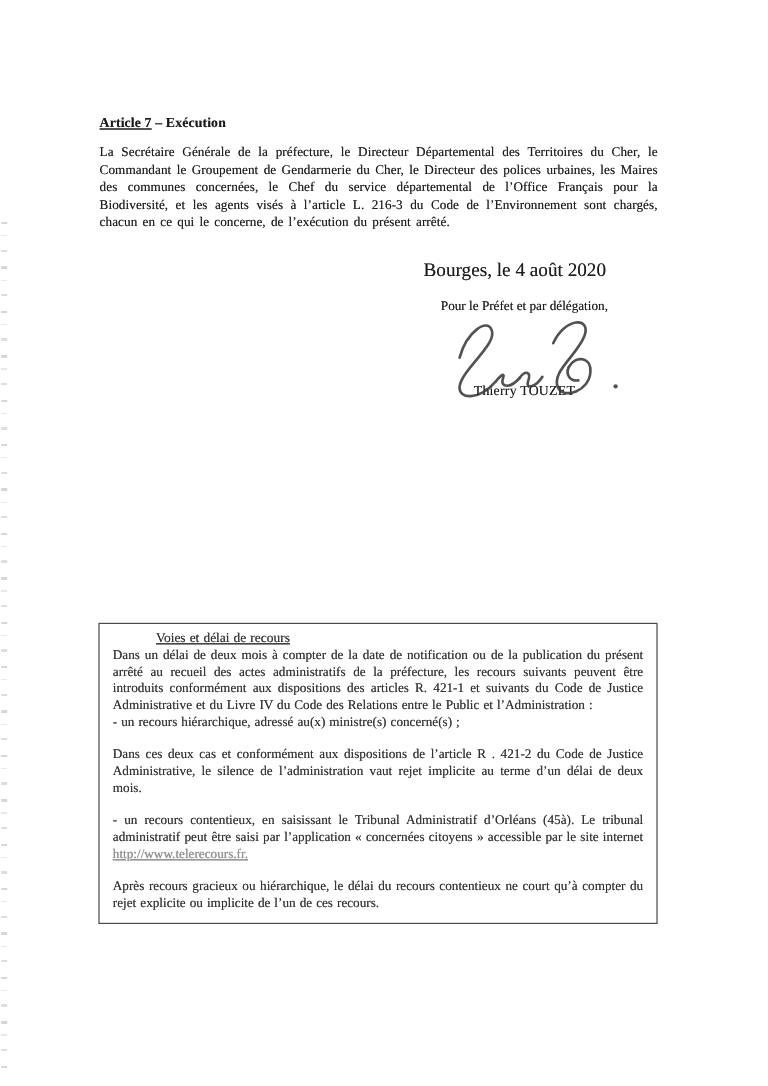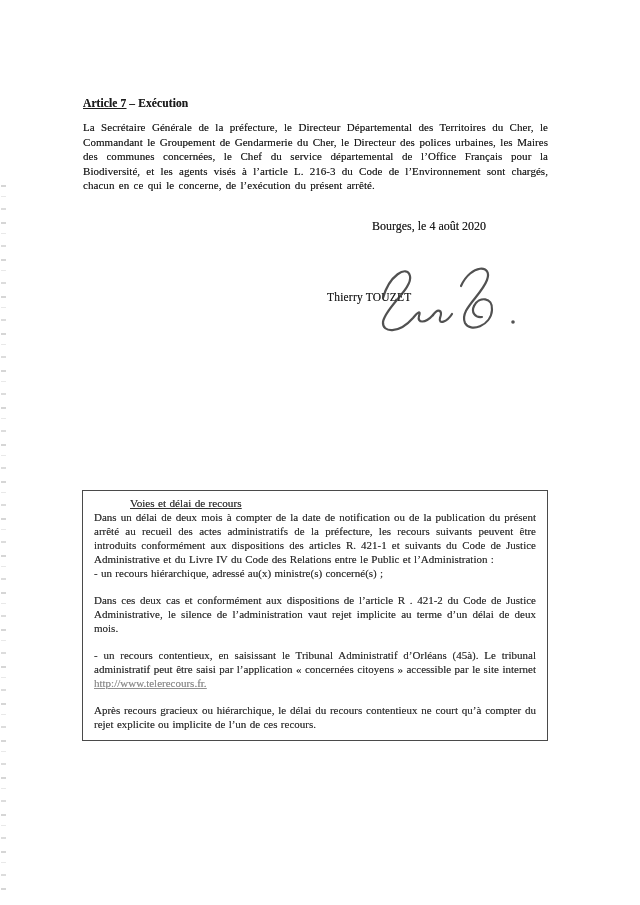--- a/index.html
+++ b/index.html
@@ -28,28 +28,28 @@
     font-weight:bold;font-size:11.5px;line-height:15px;margin:0 0 9px 0;
     letter-spacing:.1px;
   }
   .article-heading .u{text-decoration:underline;}
   .exec-para{
     margin:0;font-size:11px;line-height:14.6px;text-align:justify;
     word-spacing:1.5px;letter-spacing:.05px;
   }
   .dateline{
     width:220px;margin:26px 0 0 236px;text-align:center;
-    font-size:12px;line-height:14px;
+    font-size:16px;line-height:14px;
   }
   .sig-lines{
     width:220px;margin:15px 0 0 244px;text-align:center;
     font-size:11px;line-height:14px;
   }
   .signatory{
-    width:220px;margin:57px 0 0 244px;text-align:left;
+    width:220px;margin:57px 0 0 244px;text-align:center;
     font-size:11.5px;line-height:14px;letter-spacing:.2px;
   }
   .signature-svg{
     position:absolute;left:355px;top:262px;width:190px;height:80px;
   }
   .recours-box{
     box-sizing:border-box;
     margin:186px 0 0 -1px;width:466px;
     border:1px solid #4a4a4a;
     padding:5px 11px 9px 11px;
@@ -77,20 +77,21 @@
 
   <div class="content">
 
     <h3 class="article-heading"><span class="u">Article 7</span><span> – Exécution</span></h3>
 
     <p class="exec-para">La Secrétaire Générale de la préfecture, le Directeur Départemental des Territoires du Cher, le Commandant le Groupement de Gendarmerie du Cher, le Directeur des polices urbaines, les Maires des communes concernées, le Chef du service départemental de l’Office Français pour la Biodiversité, et les agents visés à l’article L. 216-3 du Code de l’Environnement sont chargés, chacun en ce qui le concerne, de l’exécution du présent arrêté.</p>
 
     <div class="dateline">Bourges, le 4 août 2020</div>
 
     <div class="sig-lines">
+      <div>Pour le Préfet et par délégation,</div>
     </div>
 
     <div class="signatory">Thierry TOUZET</div>
 
     <div class="recours-box">
       <p class="recours-heading"><span>Voies et délai de recours</span></p>
 
       <p>Dans un délai de deux mois à compter de la date de notification ou de la publication du présent arrêté au recueil des actes administratifs de la préfecture, les recours suivants peuvent être introduits conformément aux dispositions des articles R. 421-1 et suivants du Code de Justice Administrative et du Livre IV du Code des Relations entre le Public et l’Administration :</p>
 
 

